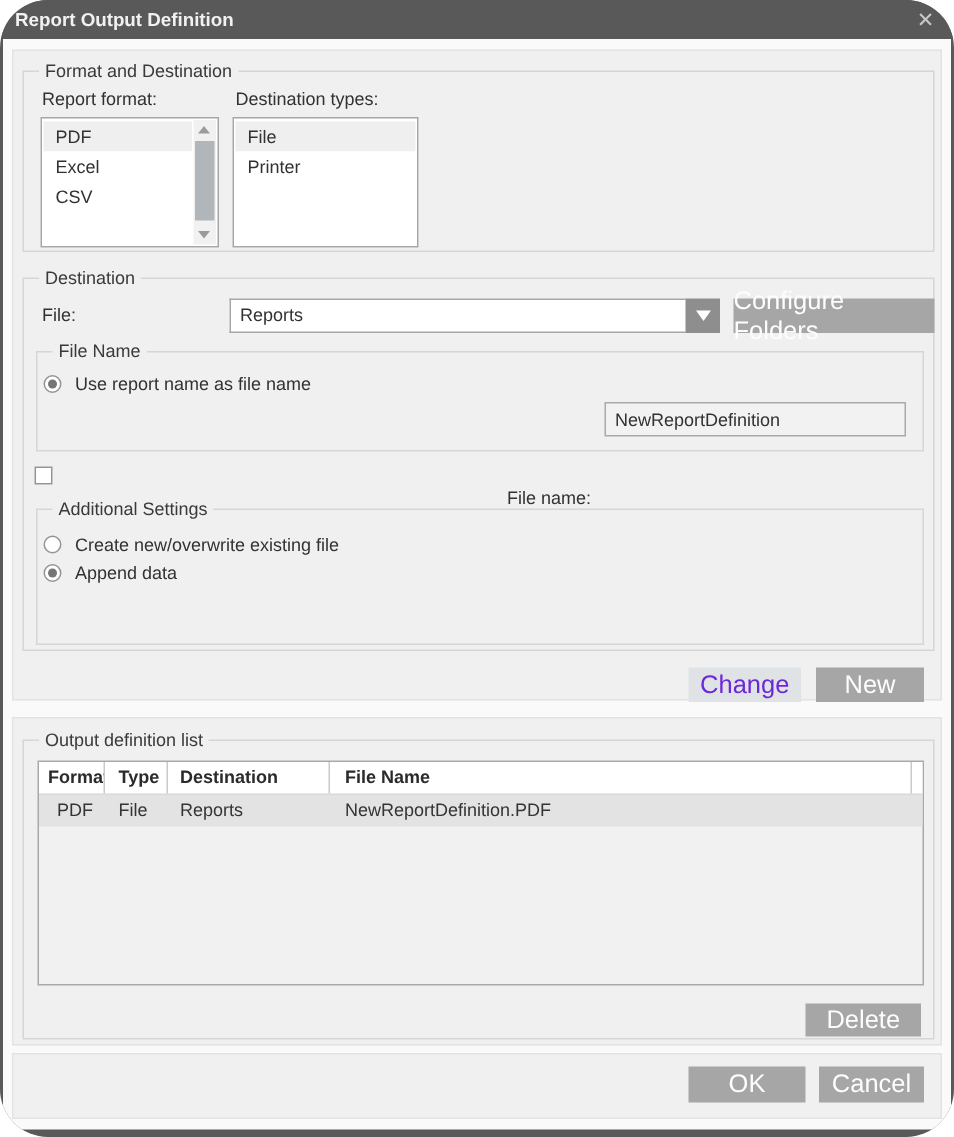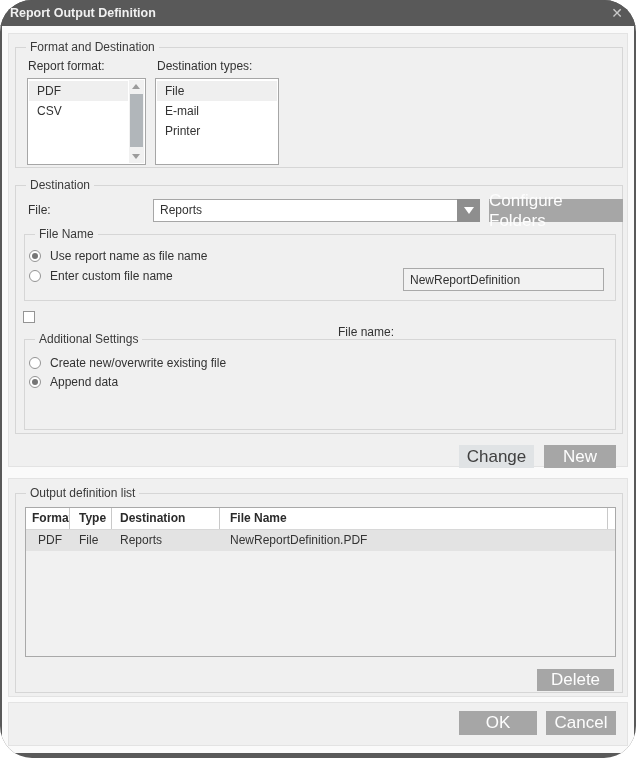--- a/index.html
+++ b/index.html
@@ -42,21 +42,21 @@
   .sb-up   { top:4px; border-bottom:5px solid #9b9b9b; }
   .sb-down { bottom:4px; border-top:5px solid #9b9b9b; }
   .sb-thumb { position:absolute; left:1px; right:1px; top:14px; height:53px; background:#b1b6ba; }
 
   .combo { position:absolute; left:137px; top:13px; width:327px; height:23px; display:flex; }
   .combo-field { flex:1; background:#ffffff; border:1px solid #a6a6a6; border-right:none; line-height:21px; padding-left:6px; color:#323232; }
   .combo-btn { width:23px; background:#8e8e8e; display:flex; align-items:center; justify-content:center; }
   .combo-btn .tri { width:0; height:0; border-left:5.5px solid transparent; border-right:5.5px solid transparent; border-top:7px solid #ffffff; }
 
   .btn { position:absolute; display:flex; align-items:center; justify-content:center; background:#a6a6a6; color:#fdfdfd; font-size:17px; cursor:default; }
-  .btn.disabled { background:#e0e3e5; color:#404040; }
+  .btn.disabled { background:#e0e3e5; color:#6d28d9; }
   #btn-configure { left:473px; top:13px; width:134px; height:23px; }
   #btn-change { left:450px; top:411px; width:75px; height:23px; }
   #btn-new    { left:535px; top:411px; width:72px; height:23px; }
   #btn-delete { left:521px; top:175px; width:77px; height:22px; }
   #btn-ok     { left:450px; top:8px; width:78px; height:24px; }
   #btn-cancel { left:537px; top:8px; width:70px; height:24px; }
 
   .opt-row { position:absolute; display:flex; align-items:center; gap:9px; height:14px; }
   .radio { width:12px; height:12px; border:1px solid #949494; border-radius:50%; background:#ffffff; position:relative; flex:none; }
   .radio.checked::after { content:""; position:absolute; inset:2px; border-radius:50%; background:#767676; }
@@ -98,33 +98,33 @@
     <div class="panel" id="panel-top">
 
       <div class="groupbox" id="group-fd">
         <span class="grouplabel">Format and Destination</span>
         <span class="lbl" style="left:12px; top:11px;">Report format:</span>
         <span class="lbl" style="left:141px; top:11px;">Destination types:</span>
 
         <div class="listbox" id="listbox-report-format">
           <div class="lb-rows">
             <div class="lb-row selected">PDF</div>
+            <div class="lb-row">Excel</div>
             <div class="lb-row">CSV</div>
           </div>
           <div class="scrollbar">
             <div class="sb-up"></div>
             <div class="sb-thumb"></div>
             <div class="sb-down"></div>
           </div>
         </div>
 
         <div class="listbox" id="listbox-dest-types">
           <div class="lb-rows">
             <div class="lb-row selected">File</div>
-            <div class="lb-row">E-mail</div>
             <div class="lb-row">Printer</div>
           </div>
         </div>
       </div>
 
       <div class="groupbox" id="group-dest">
         <span class="grouplabel">Destination</span>
         <span class="lbl" style="left:12px; top:17px;">File:</span>
 
         <div class="combo">
@@ -134,24 +134,20 @@
           </div>
         </div>
 
         <div class="btn" id="btn-configure">Configure Folders</div>
 
         <div class="groupbox" id="group-fn">
           <span class="grouplabel">File Name</span>
           <div class="opt-row" style="left:4px; top:14px;">
             <span class="radio checked"></span>
             <span>Use report name as file name</span>
-          </div>
-          <div class="opt-row" style="left:4px; top:34px;">
-            <span class="radio"></span>
-            <span>Enter custom file name</span>
           </div>
           <span class="lbl" style="left:313px; top:54px;margin-top:36px;">File name:</span>
           <input class="textfield" id="input-filename" type="text" value="NewReportDefinition" style="">
         </div>
 
         <div class="opt-row" style="left:7px; top:124px;">
           <span class="checkbox"></span>
         </div>
 
         <div class="groupbox" id="group-as">

